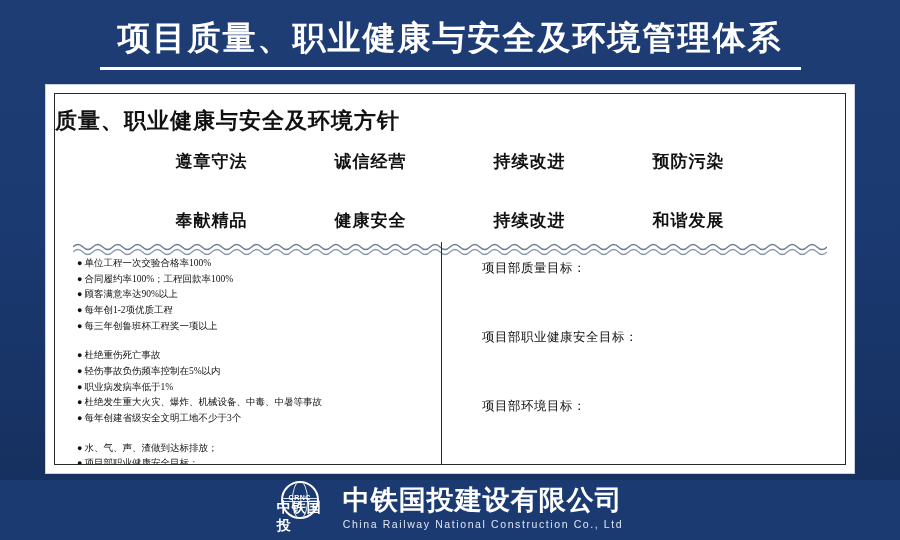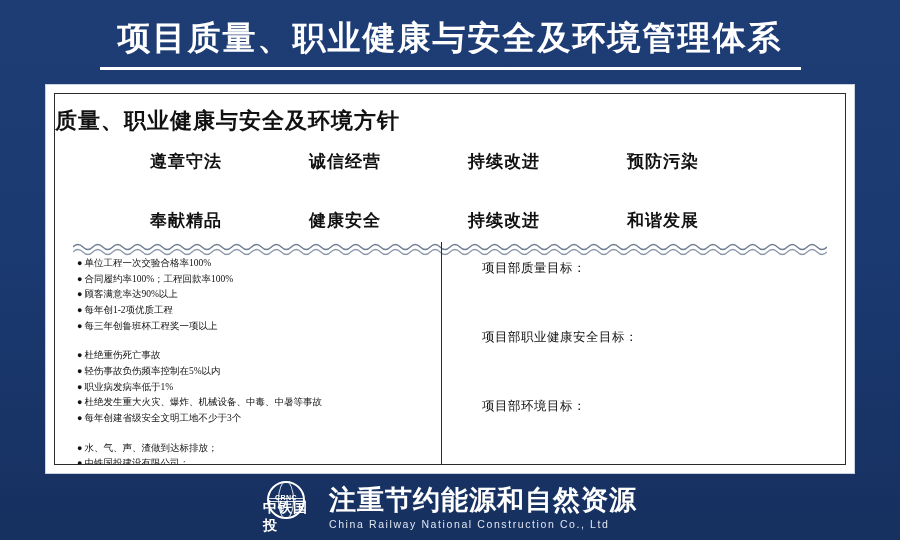--- a/index.html
+++ b/index.html
@@ -9,21 +9,21 @@
   body {
     width: 900px;
     height: 540px;
     background: #1b3a72;
     font-family: "Liberation Sans", sans-serif;
     overflow: hidden;
   }
   .slide {
     position: relative;
     width: 900px;
-    height: 540px;
+    height: 480px;
     background: linear-gradient(180deg, #1f3d75 0%, #1b3a72 45%, #16305f 100%);
     box-sizing: border-box;
   }
   
   .title-wrap {
     position: absolute;
     left: 0;
     top: 16px;
     width: 900px;
     text-align: center;
@@ -75,21 +75,21 @@
     margin: 14px auto 0 auto;
     width: 600px;
     display: grid;
     grid-template-columns: 1fr 1fr 1fr 1fr;
     row-gap: 4px;
     column-gap: 0px;
     font-family: "Liberation Serif", serif;
     font-weight: bold;
     font-size: 17px;
     color: #111111;
-    text-align: left;
+    text-align: center;
     gap: 36px;
   }
   .slogans span {
     letter-spacing: 1px;
   }
   
   .wave {
     margin: 10px 18px 0 18px;
     height: 14px;
   }
@@ -266,21 +266,21 @@
           <div class="bullet-group">
             <div class="bullet-line"><span class="dot">●</span><span>杜绝重伤死亡事故</span></div>
             <div class="bullet-line"><span class="dot">●</span><span>轻伤事故负伤频率控制在5%以内</span></div>
             <div class="bullet-line"><span class="dot">●</span><span>职业病发病率低于1%</span></div>
             <div class="bullet-line"><span class="dot">●</span><span>杜绝发生重大火灾、爆炸、机械设备、中毒、中暑等事故</span></div>
             <div class="bullet-line"><span class="dot">●</span><span>每年创建省级安全文明工地不少于3个</span></div>
           </div>
 
           <div class="bullet-group">
             <div class="bullet-line"><span class="dot">●</span><span>水、气、声、渣做到达标排放；</span></div>
-            <div class="bullet-line"><span class="dot">●</span><span>中铁国投建设有限公司；</span></div>
+            <div class="bullet-line"><span class="dot">●</span><span>项目部职业健康安全目标；</span></div>
 
           </div>
 
         </div>
 
         <div class="col-right">
           <div class="goal">项目部质量目标：</div>
           <div class="goal">项目部职业健康安全目标：</div>
           <div class="goal">项目部环境目标：</div>
         </div>
@@ -290,18 +290,18 @@
   </div>
 
   <div class="footer">
     <div class="logo-mark">
       <div class="globe">
         <div class="globe-text">CRNC</div>
       </div>
       <div class="logo-cn">中铁国投</div>
     </div>
     <div class="company">
-      <div class="company-cn">注重节约能源和自然资源</div>
+      <div class="company-cn">中铁国投建设有限公司</div>
       <div class="company-en">China Railway National Construction Co., Ltd</div>
     </div>
   </div>
 
 </div>
 
 </body></html>

